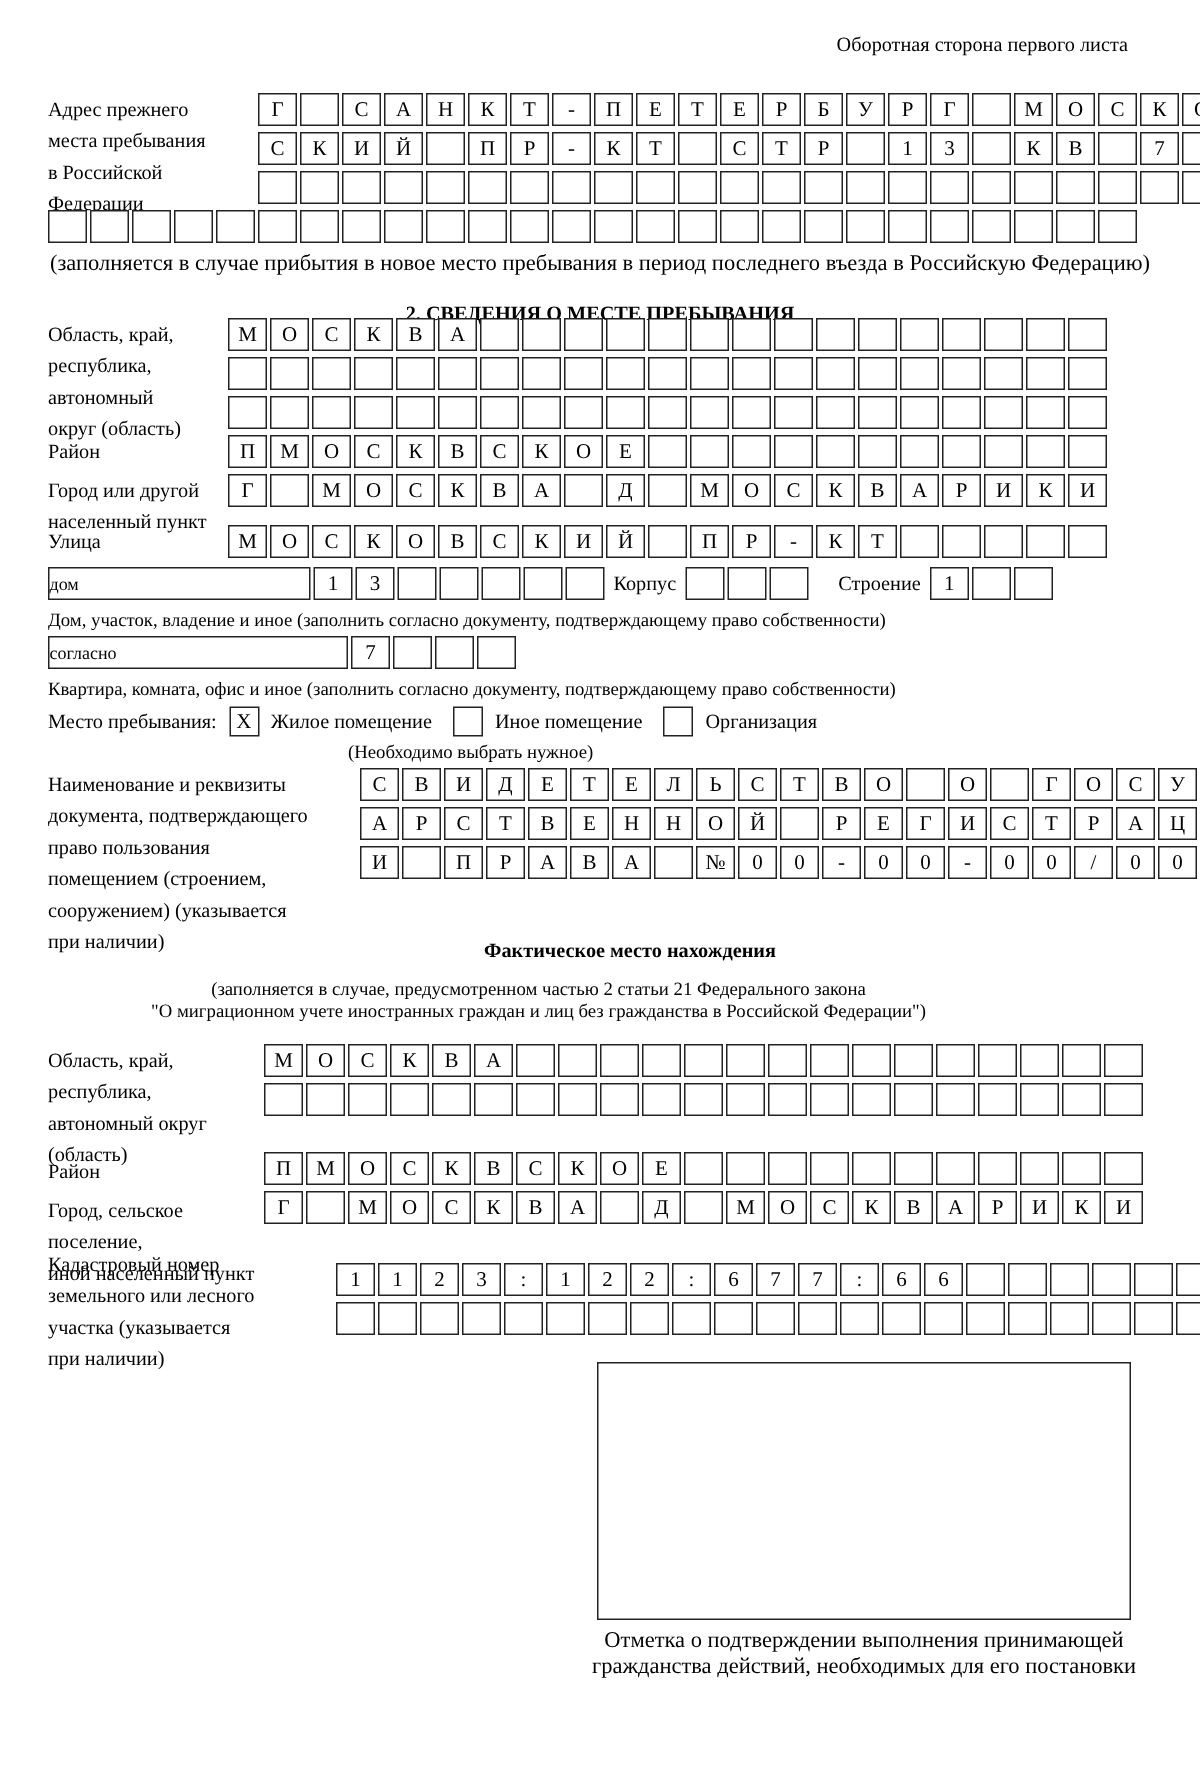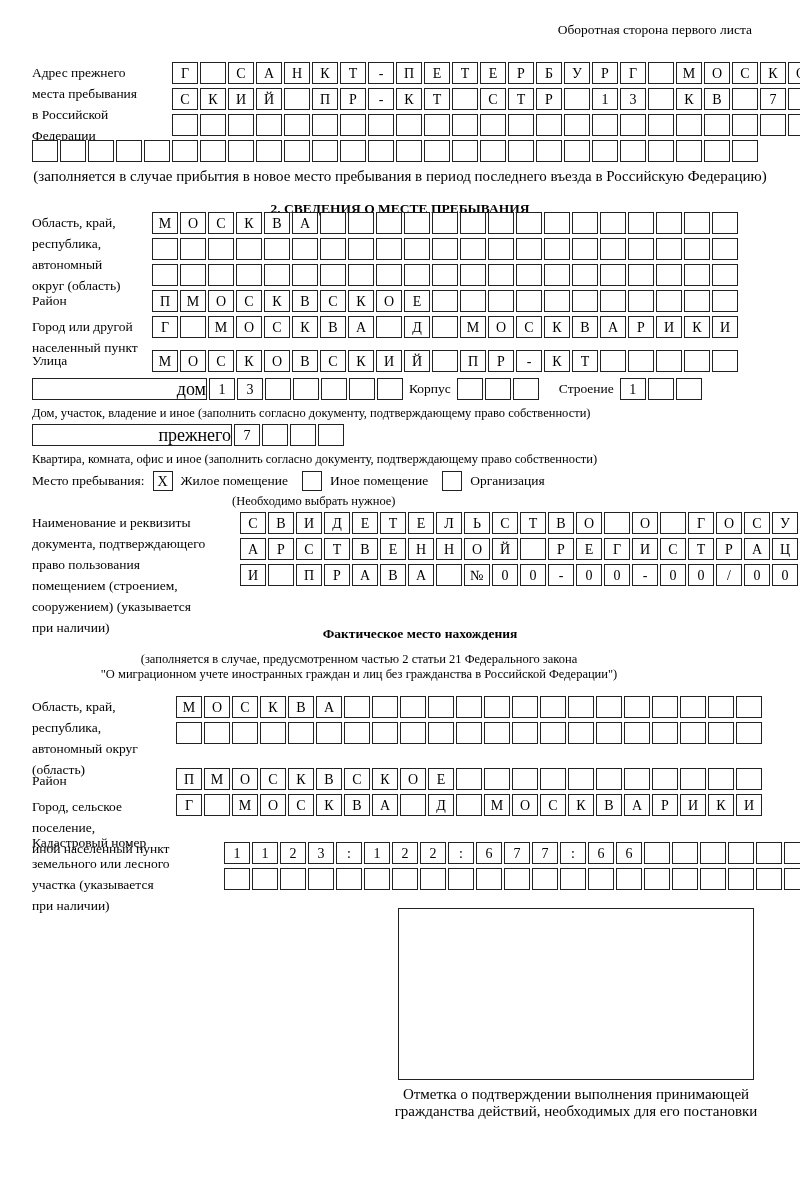--- a/index.html
+++ b/index.html
@@ -61,23 +61,23 @@
     text-align: center;
     box-sizing: border-box;
     font-family: "Liberation Serif", serif;
     background: #fff;
   }
 
   .wide-field {
     border: 1px solid #222;
     height: 22px;
     box-sizing: border-box;
-    font-size: 18px;
+    font-size: 12px;
     line-height: 20px;
-    text-align: right;
+    text-align: left;
     margin-right: 2px;
     background: #fff;
   }
 
   .inline-label {
     font-size: 13.5px;
     line-height: 22px;
   }
 
   .checkbox {
@@ -404,21 +404,21 @@
     <div class="inline-label" style="margin:0 6px 0 18px;">Строение</div>
     <div class="boxrow" id="s2-stroenie-cells">
         <div class="cell">1</div>
         <div class="cell"></div>
         <div class="cell"></div>
       </div>
   </div>
   <div class="abs smallcaption" style="top:404px; left:32px; width:740px;">Дом, участок, владение и иное (заполнить согласно документу, подтверждающему право собственности)</div>
 
   <div class="abs rowflex" style="top:424px; left:32px;">
-    <div class="wide-field" style="width:200px;">прежнего</div>
+    <div class="wide-field" style="width:200px;">согласно</div>
     <div class="boxrow" id="s2-flat-cells">
         <div class="cell">7</div>
         <div class="cell"></div>
         <div class="cell"></div>
         <div class="cell"></div>
       </div>
   </div>
   <div class="abs rowflex" style="top:470px; left:32px;">
     <div class="inline-label">Место пребывания:</div>
     <div class="checkbox" style="margin-left:8px;">X</div>

